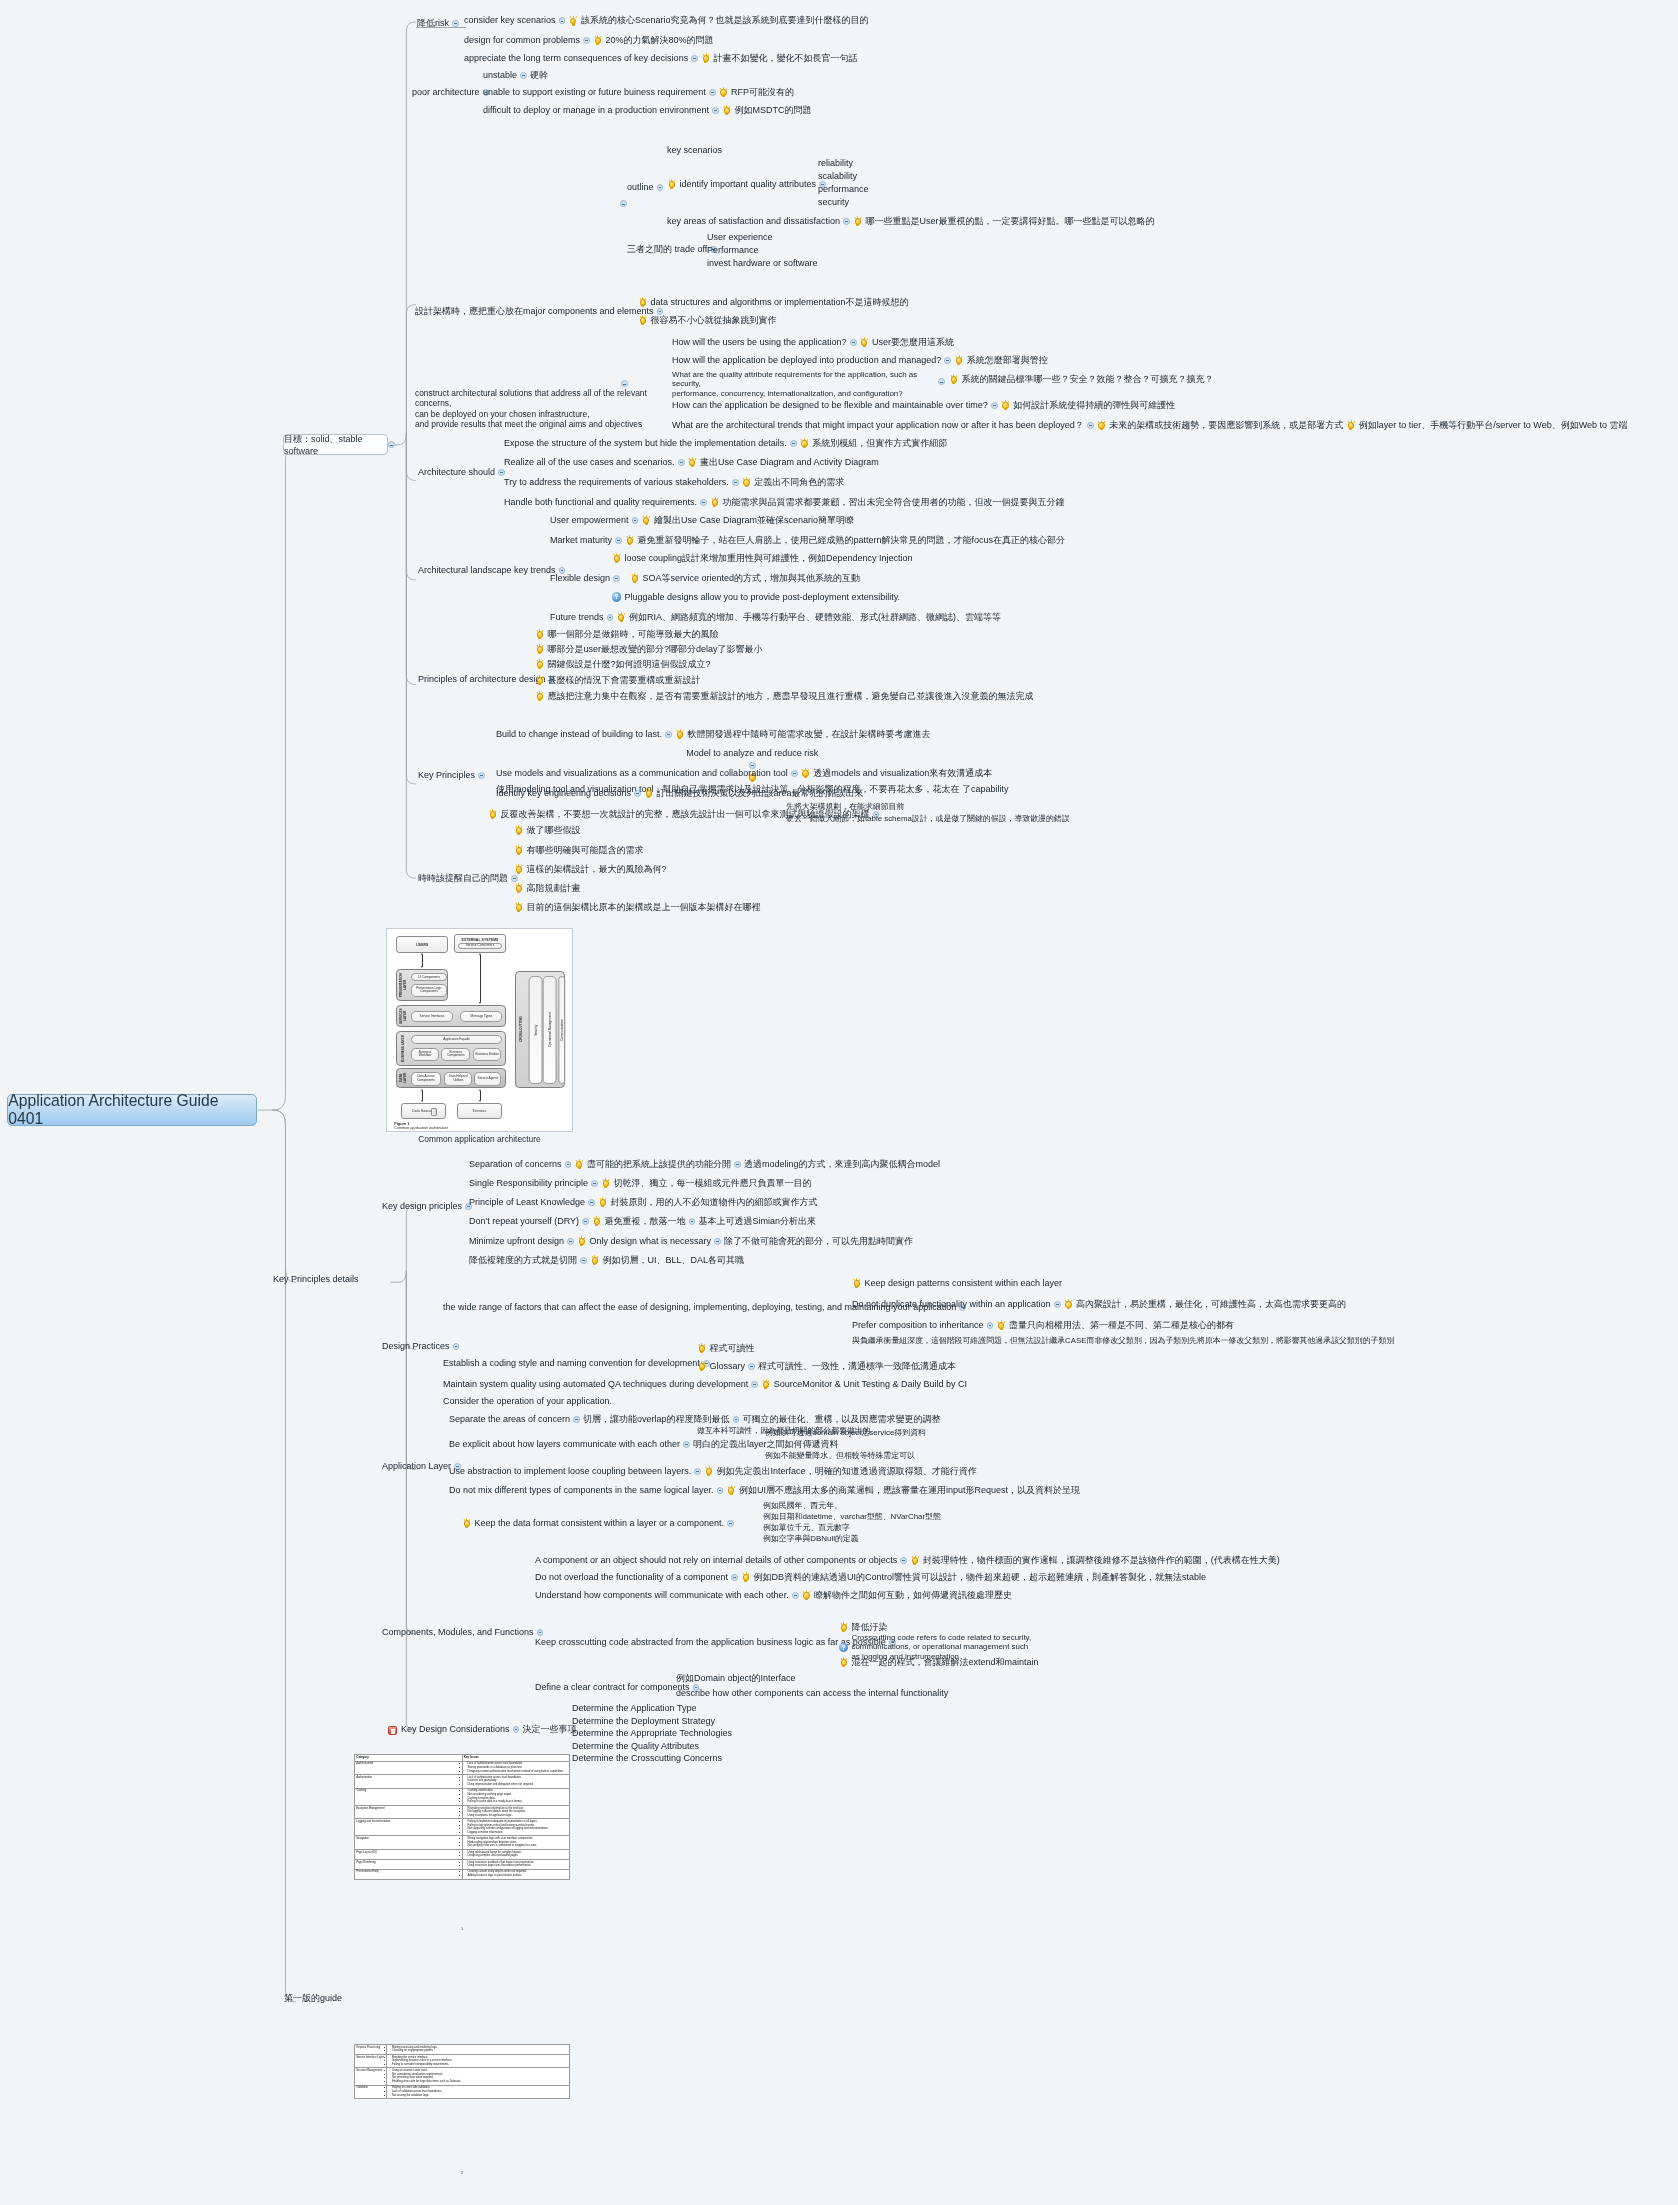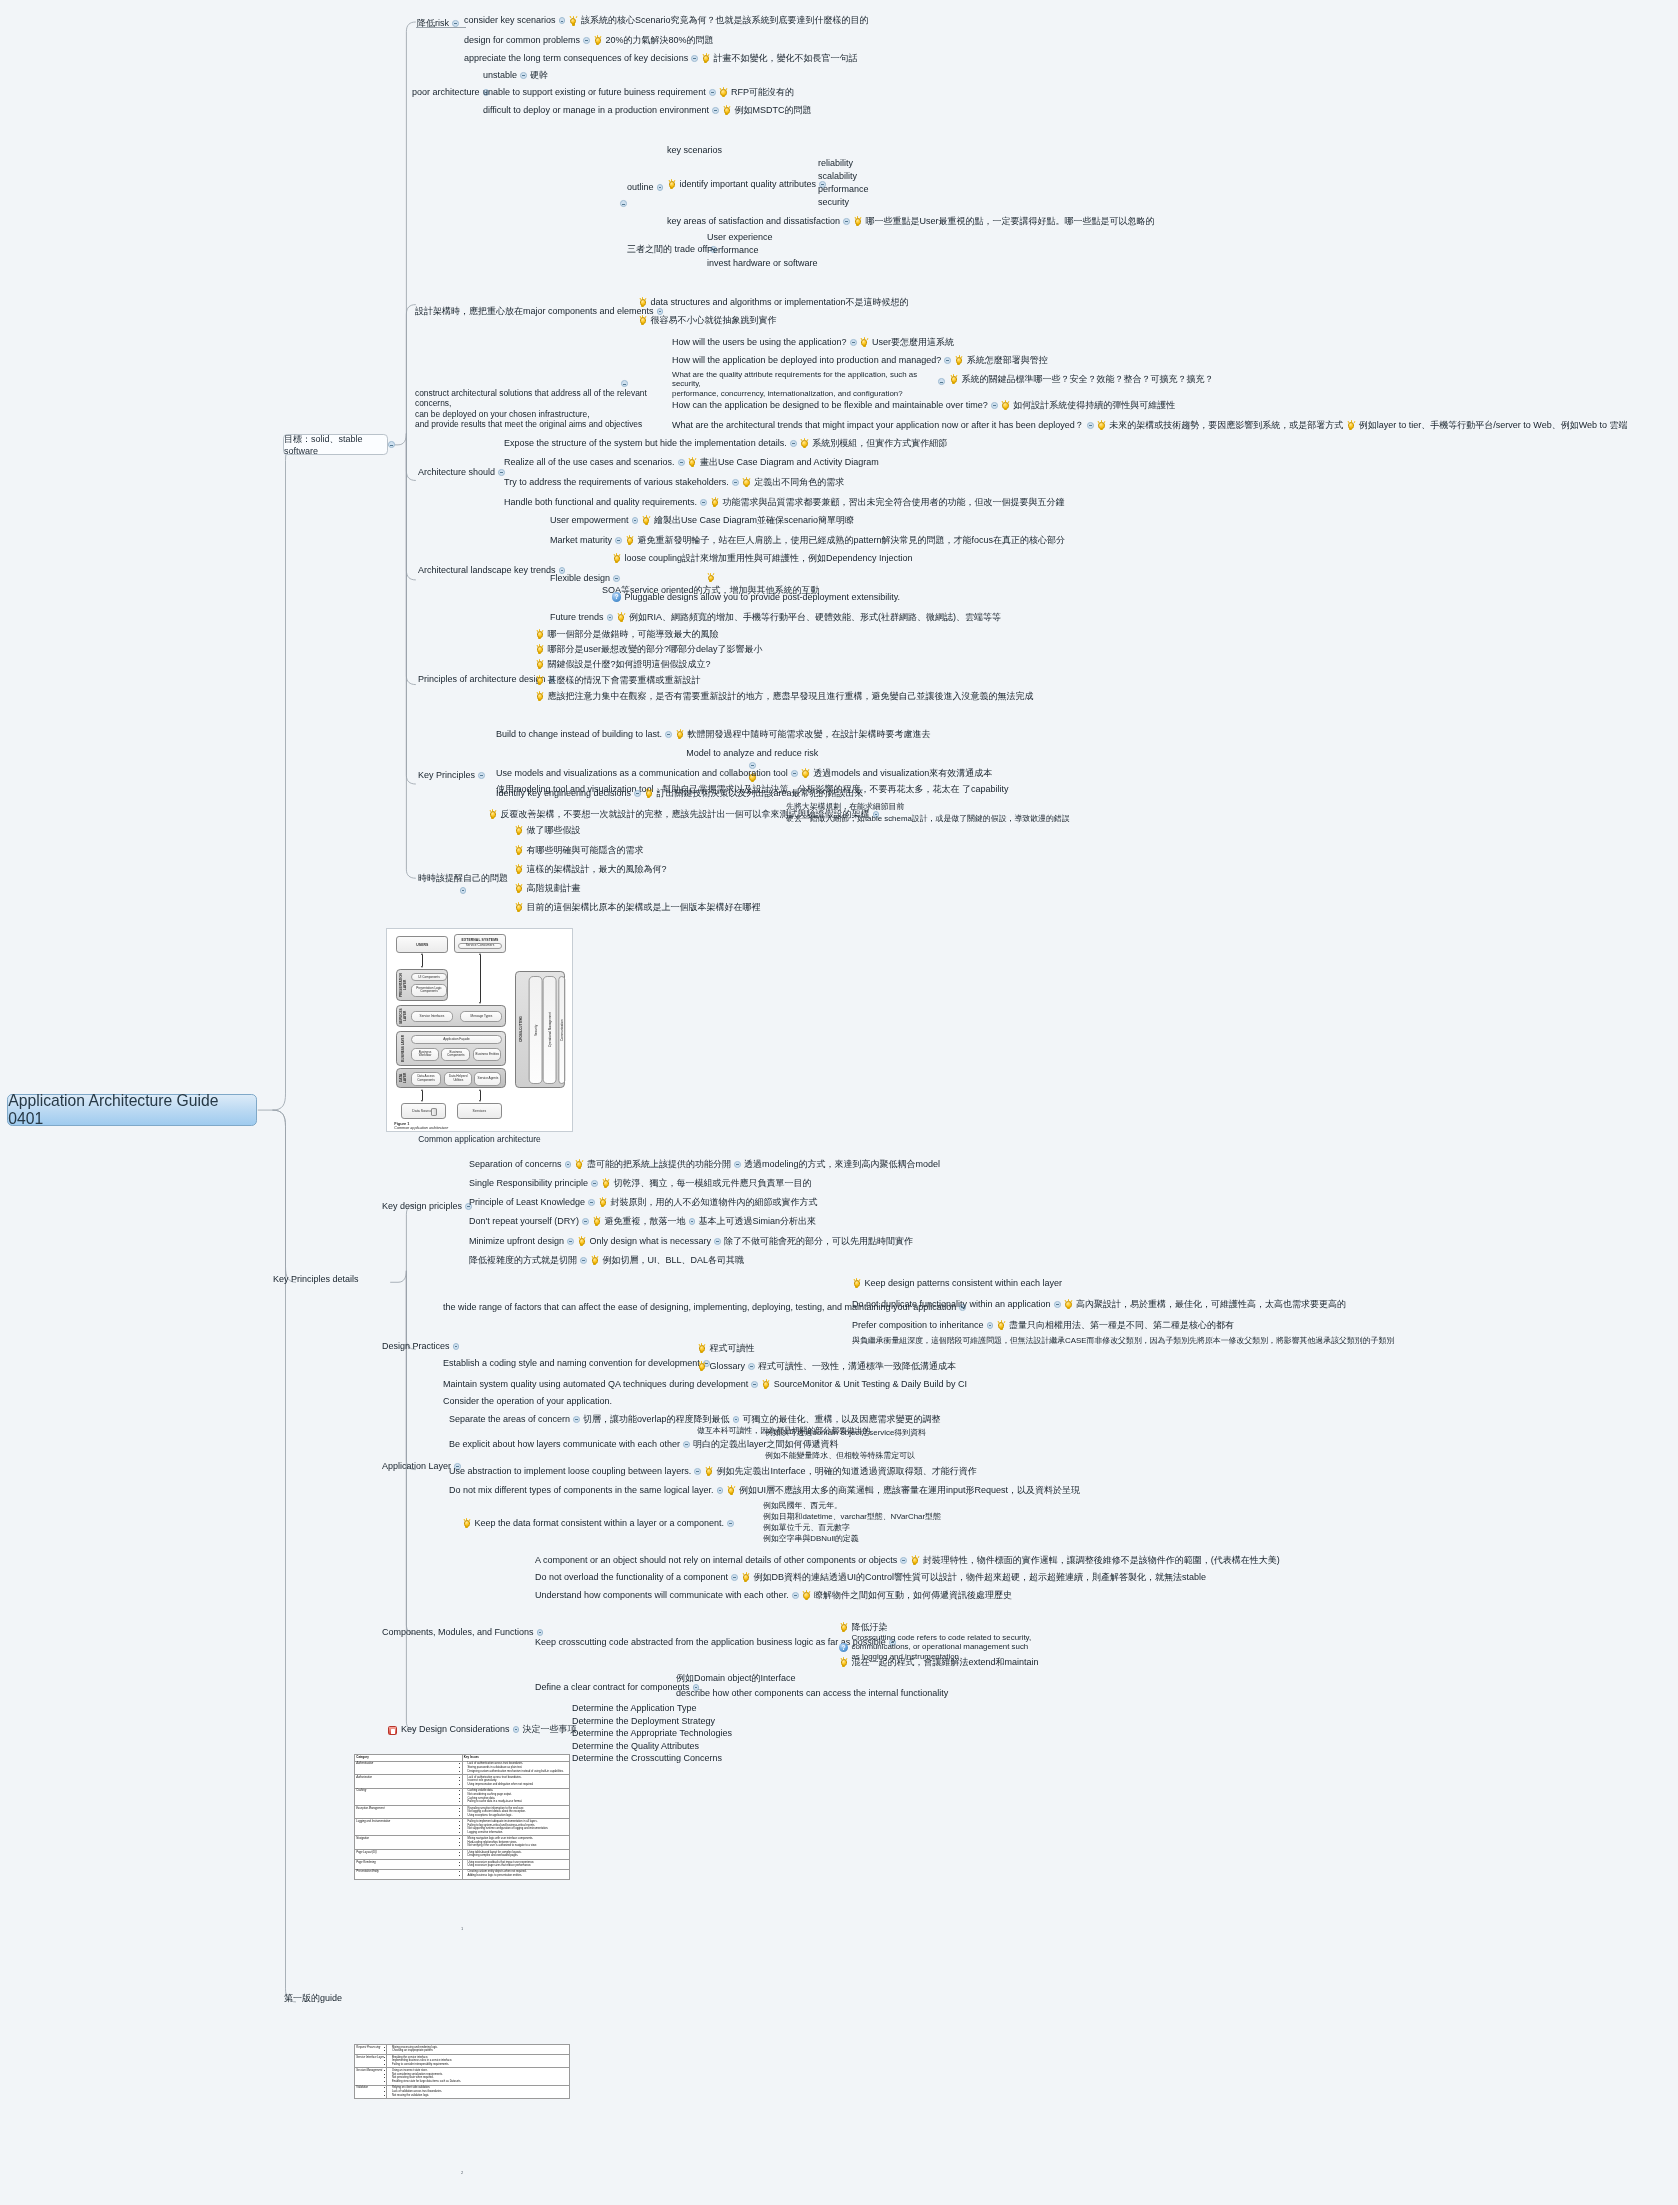--- a/index.html
+++ b/index.html
@@ -543,21 +543,21 @@
   <div class="node" style="left:611px;top:552px;">
     <span class="bulb">
         <i class="ray r1"></i>
         <i class="ray r2"></i>
         <i class="ray r3"></i>
         <span class="glass"></span>
         <span class="base"></span>
       </span>
     <span class="txt">loose coupling設計來增加重用性與可維護性，例如Dependency Injection</span>
   </div>
-  <div class="node" style="left:601px;top:572px;flex-direction:column;">
+  <div class="node" style="left:629px;top:572px;">
     <span class="bulb">
         <i class="ray r1"></i>
         <i class="ray r2"></i>
         <i class="ray r3"></i>
         <span class="glass"></span>
         <span class="base"></span>
       </span>
     <span class="txt">SOA等service oriented的方式，增加與其他系統的互動</span>
   </div>
   <div class="node" style="left:611px;top:591px;">
@@ -695,21 +695,21 @@
     <span class="txt">反覆改善架構，不要想一次就設計的完整，應該先設計出一個可以拿來測試與驗證假設的架構</span>
     <span class="tog"></span>
   </div>
   <div class="node" style="left:785px;top:801px;font-size:7.9px;">
     <span class="txt">先將大架構規劃，在能求細節目前</span>
   </div>
   <div class="node" style="left:785px;top:813px;font-size:7.9px;">
     <span class="txt">硬去一錯做入細節，如table schema設計，或是做了關鍵的假設，導致散漫的錯誤</span>
   </div>
 
-  <div class="node" style="left:417px;top:872px;flex-direction:column;">
+  <div class="node" style="left:417px;top:872px;">
     <span class="txt">時時該提醒自己的問題</span>
     <span class="tog"></span>
   </div>
   <div class="node" style="left:513px;top:824px;">
       <span class="bulb">
         <i class="ray r1"></i>
         <i class="ray r2"></i>
         <i class="ray r3"></i>
         <span class="glass"></span>
         <span class="base"></span>

